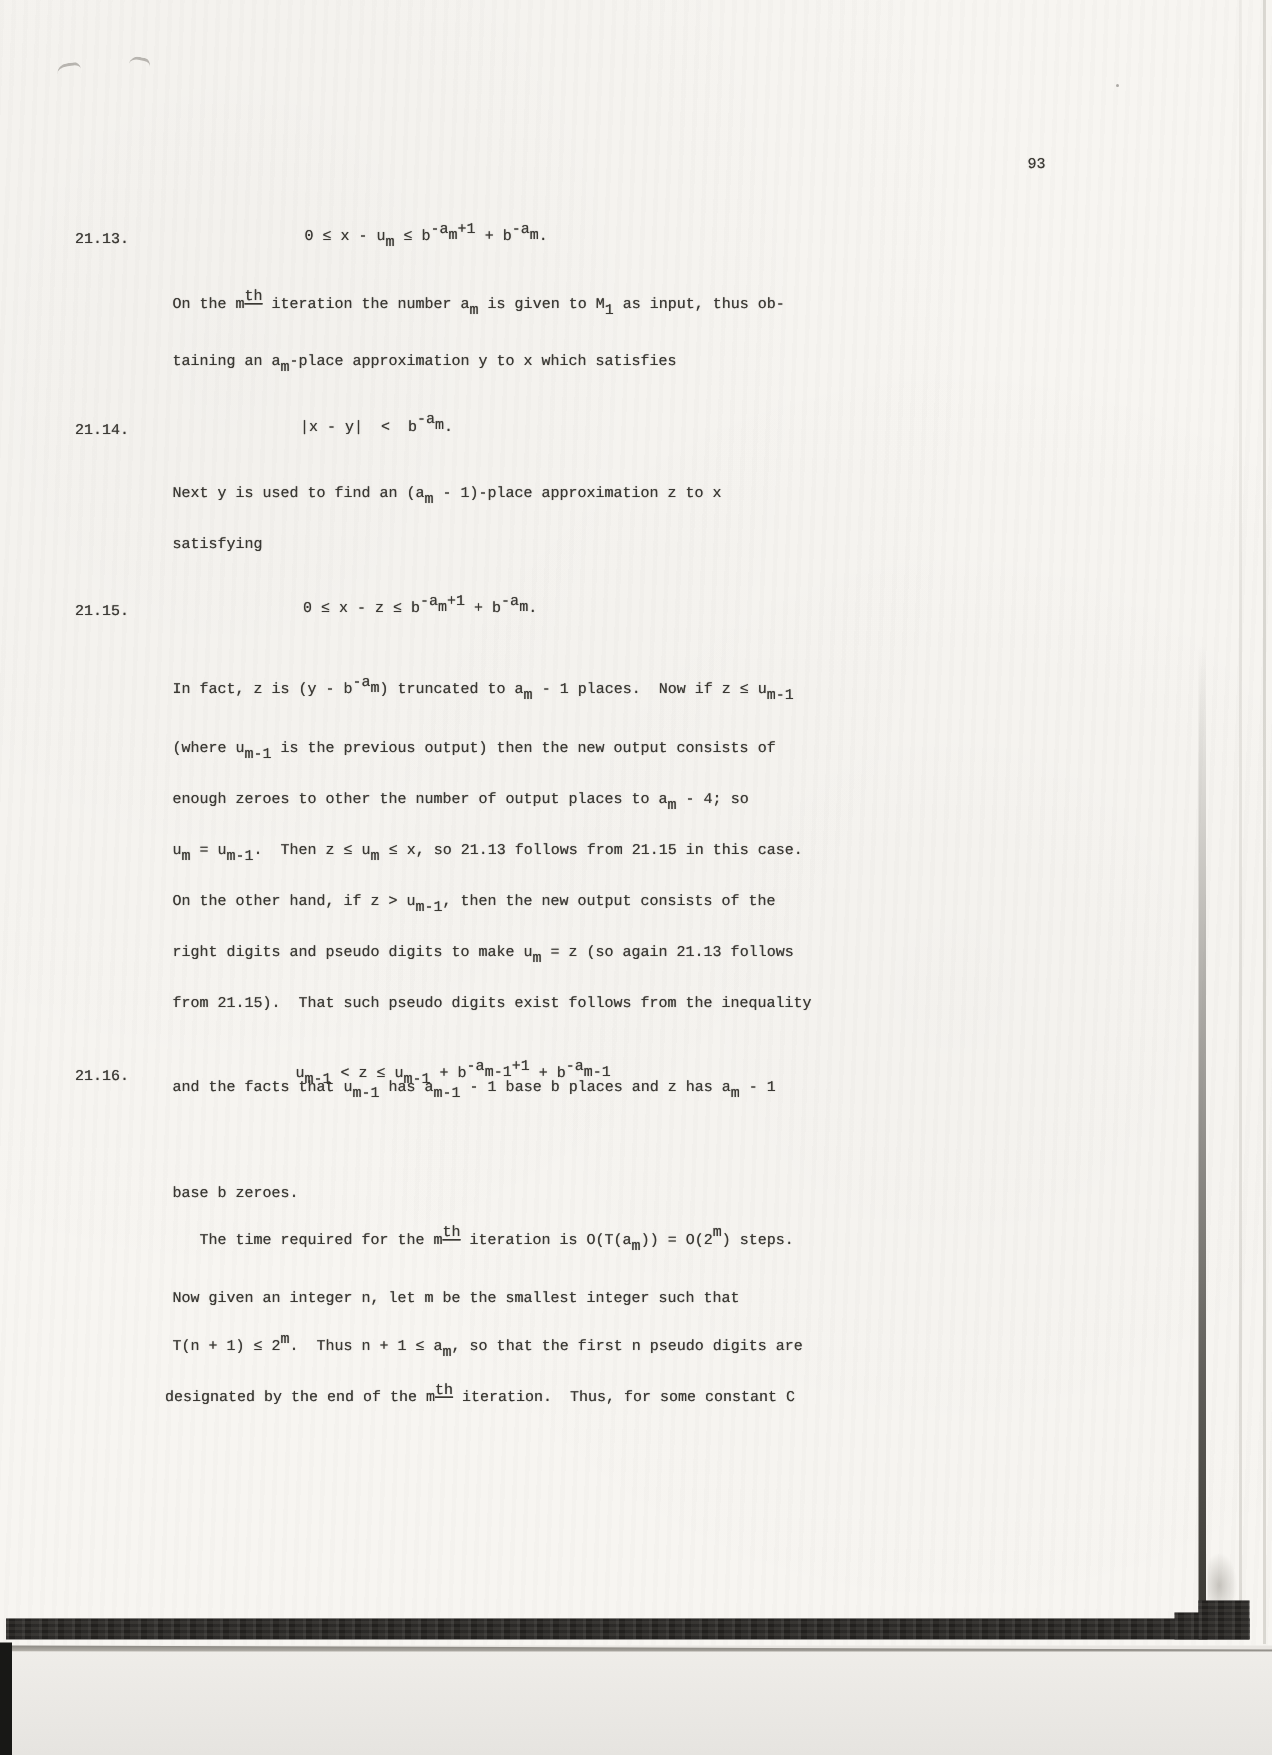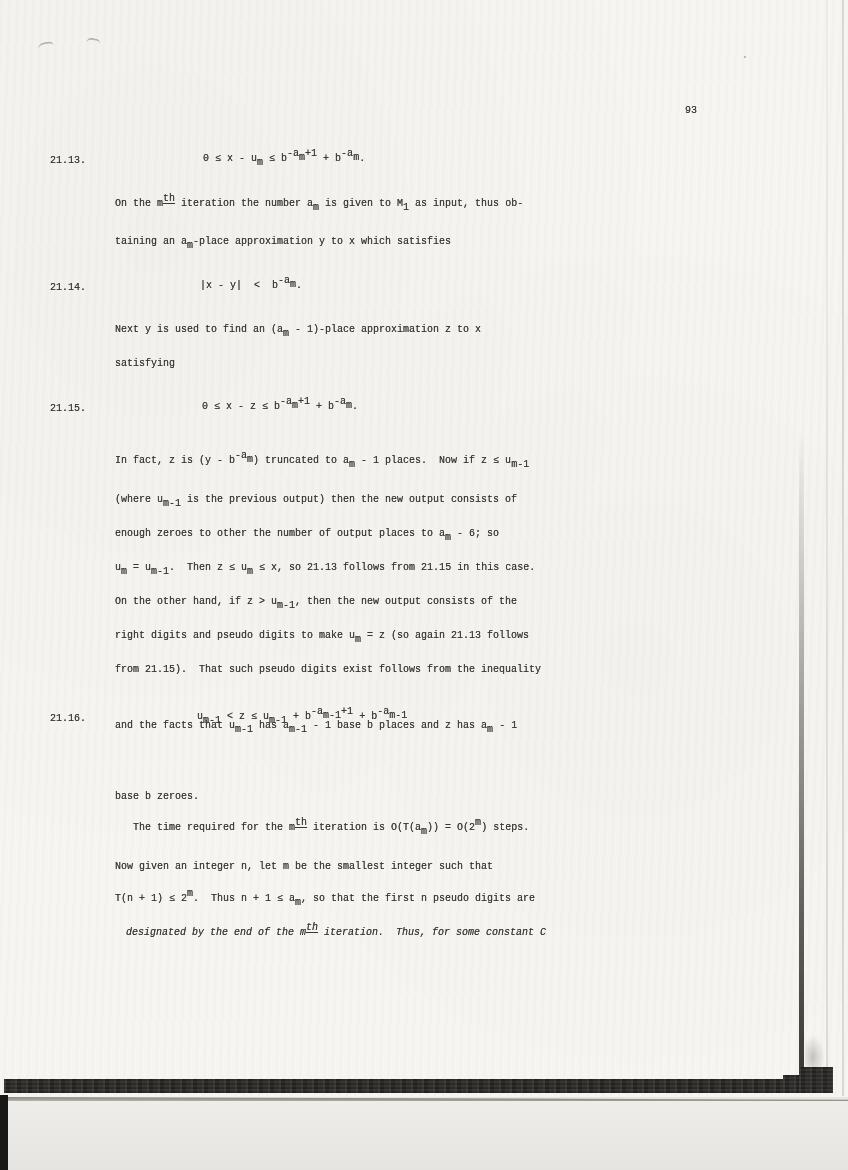--- a/index.html
+++ b/index.html
@@ -116,33 +116,33 @@
         <div class="line" style="left: 115px; top: 145px;"><span class="seg-t">On the m</span><span class="seg-pu">th</span><span class="seg-t"> iteration the number a</span><span class="seg-b">m</span><span class="seg-t"> is given to M</span><span class="seg-b">1</span><span class="seg-t"> as input, thus ob-</span></div>
         <div class="line" style="left: 115px; top: 188px;"><span class="seg-t">taining an a</span><span class="seg-b">m</span><span class="seg-t">-place approximation y to x which satisfies</span></div>
         <div class="line" style="left: 50px; top: 234px;"><span class="seg-t">21.14.</span></div>
         <div class="line" style="left: 200px; top: 227px;"><span class="seg-t">|x - y|  &lt;  b</span><span class="seg-p">-a</span><span class="seg-pb">m</span><span class="seg-t">.</span></div>
         <div class="line" style="left: 115px; top: 276px;"><span class="seg-t">Next y is used to find an (a</span><span class="seg-b">m</span><span class="seg-t"> - 1)-place approximation z to x</span></div>
         <div class="line" style="left: 115px; top: 310px;"><span class="seg-t">satisfying</span></div>
         <div class="line" style="left: 50px; top: 355px;"><span class="seg-t">21.15.</span></div>
         <div class="line" style="left: 202px; top: 348px;"><span class="seg-t">0 ≤ x - z ≤ b</span><span class="seg-p">-a</span><span class="seg-pb">m</span><span class="seg-p">+1</span><span class="seg-t"> + b</span><span class="seg-p">-a</span><span class="seg-pb">m</span><span class="seg-t">.</span></div>
         <div class="line" style="left: 115px; top: 402px;"><span class="seg-t">In fact, z is (y - b</span><span class="seg-p">-a</span><span class="seg-pb">m</span><span class="seg-t">) truncated to a</span><span class="seg-b">m</span><span class="seg-t"> - 1 places.  Now if z ≤ u</span><span class="seg-b">m-1</span></div>
         <div class="line" style="left: 115px; top: 446px;"><span class="seg-t">(where u</span><span class="seg-b">m-1</span><span class="seg-t"> is the previous output) then the new output consists of</span></div>
-        <div class="line" style="left: 115px; top: 480px;"><span class="seg-t">enough zeroes to other the number of output places to a</span><span class="seg-b">m</span><span class="seg-t"> - 6; so</span></div>
+        <div class="line" style="left: 115px; top: 480px;"><span class="seg-t">enough zeroes to other the number of output places to a</span><span class="seg-b">m</span><span class="seg-t"> - 4; so</span></div>
         <div class="line" style="left: 115px; top: 514px;"><span class="seg-t">u</span><span class="seg-b">m</span><span class="seg-t"> = u</span><span class="seg-b">m-1</span><span class="seg-t">.  Then z ≤ u</span><span class="seg-b">m</span><span class="seg-t"> ≤ x, so 21.13 follows from 21.15 in this case.</span></div>
         <div class="line" style="left: 115px; top: 548px;"><span class="seg-t">On the other hand, if z &gt; u</span><span class="seg-b">m-1</span><span class="seg-t">, then the new output consists of the</span></div>
         <div class="line" style="left: 115px; top: 582px;"><span class="seg-t">right digits and pseudo digits to make u</span><span class="seg-b">m</span><span class="seg-t"> = z (so again 21.13 follows</span></div>
         <div class="line" style="left: 115px; top: 616px;"><span class="seg-t">from 21.15).  That such pseudo digits exist follows from the inequality</span></div>
         <div class="line" style="left: 50px; top: 665px;"><span class="seg-t">21.16.</span></div>
         <div class="line" style="left: 197px; top: 658px;"><span class="seg-t">u</span><span class="seg-b">m-1</span><span class="seg-t"> &lt; z ≤ u</span><span class="seg-b">m-1</span><span class="seg-t"> + b</span><span class="seg-p">-a</span><span class="seg-pb">m-1</span><span class="seg-p">+1</span><span class="seg-t"> + b</span><span class="seg-p">-a</span><span class="seg-pb">m-1</span></div>
         <div class="line" style="left: 115px; top: 672px;"><span class="seg-t">and the facts that u</span><span class="seg-b">m-1</span><span class="seg-t"> has a</span><span class="seg-b">m-1</span><span class="seg-t"> - 1 base b places and z has a</span><span class="seg-b">m</span><span class="seg-t"> - 1</span></div>
         <div class="line" style="left: 115px; top: 743px;"><span class="seg-t">base b zeroes.</span></div>
         <div class="line" style="left: 115px; top: 769px;"><span class="seg-t">   The time required for the m</span><span class="seg-pu">th</span><span class="seg-t"> iteration is O(T(a</span><span class="seg-b">m</span><span class="seg-t">)) = O(2</span><span class="seg-p">m</span><span class="seg-t">) steps.</span></div>
         <div class="line" style="left: 115px; top: 813px;"><span class="seg-t">Now given an integer n, let m be the smallest integer such that</span></div>
         <div class="line" style="left: 115px; top: 840px;"><span class="seg-t">T(n + 1) ≤ 2</span><span class="seg-p">m</span><span class="seg-t">.  Thus n + 1 ≤ a</span><span class="seg-b">m</span><span class="seg-t">, so that the first n pseudo digits are</span></div>
-        <div class="line" style="left: 126px; top: 874px; font-style: italic;"><span class="seg-t">designated by the end of the m</span><span class="seg-pu">th</span><span class="seg-t"> iteration.  Thus, for some constant C</span></div>
+        <div class="line" style="left: 110px; top: 874px;"><span class="seg-t">designated by the end of the m</span><span class="seg-pu">th</span><span class="seg-t"> iteration.  Thus, for some constant C</span></div>
       </div>
     <div class="pencil-mark m1"></div>
     <div class="pencil-mark m2"></div>
     <div class="speck"></div>
   </div>
 
   <div class="edge-line-faint"></div>
   <div class="edge-line-outer"></div>
   <div class="right-strip"></div>
   <div class="edge-smudge"></div>

